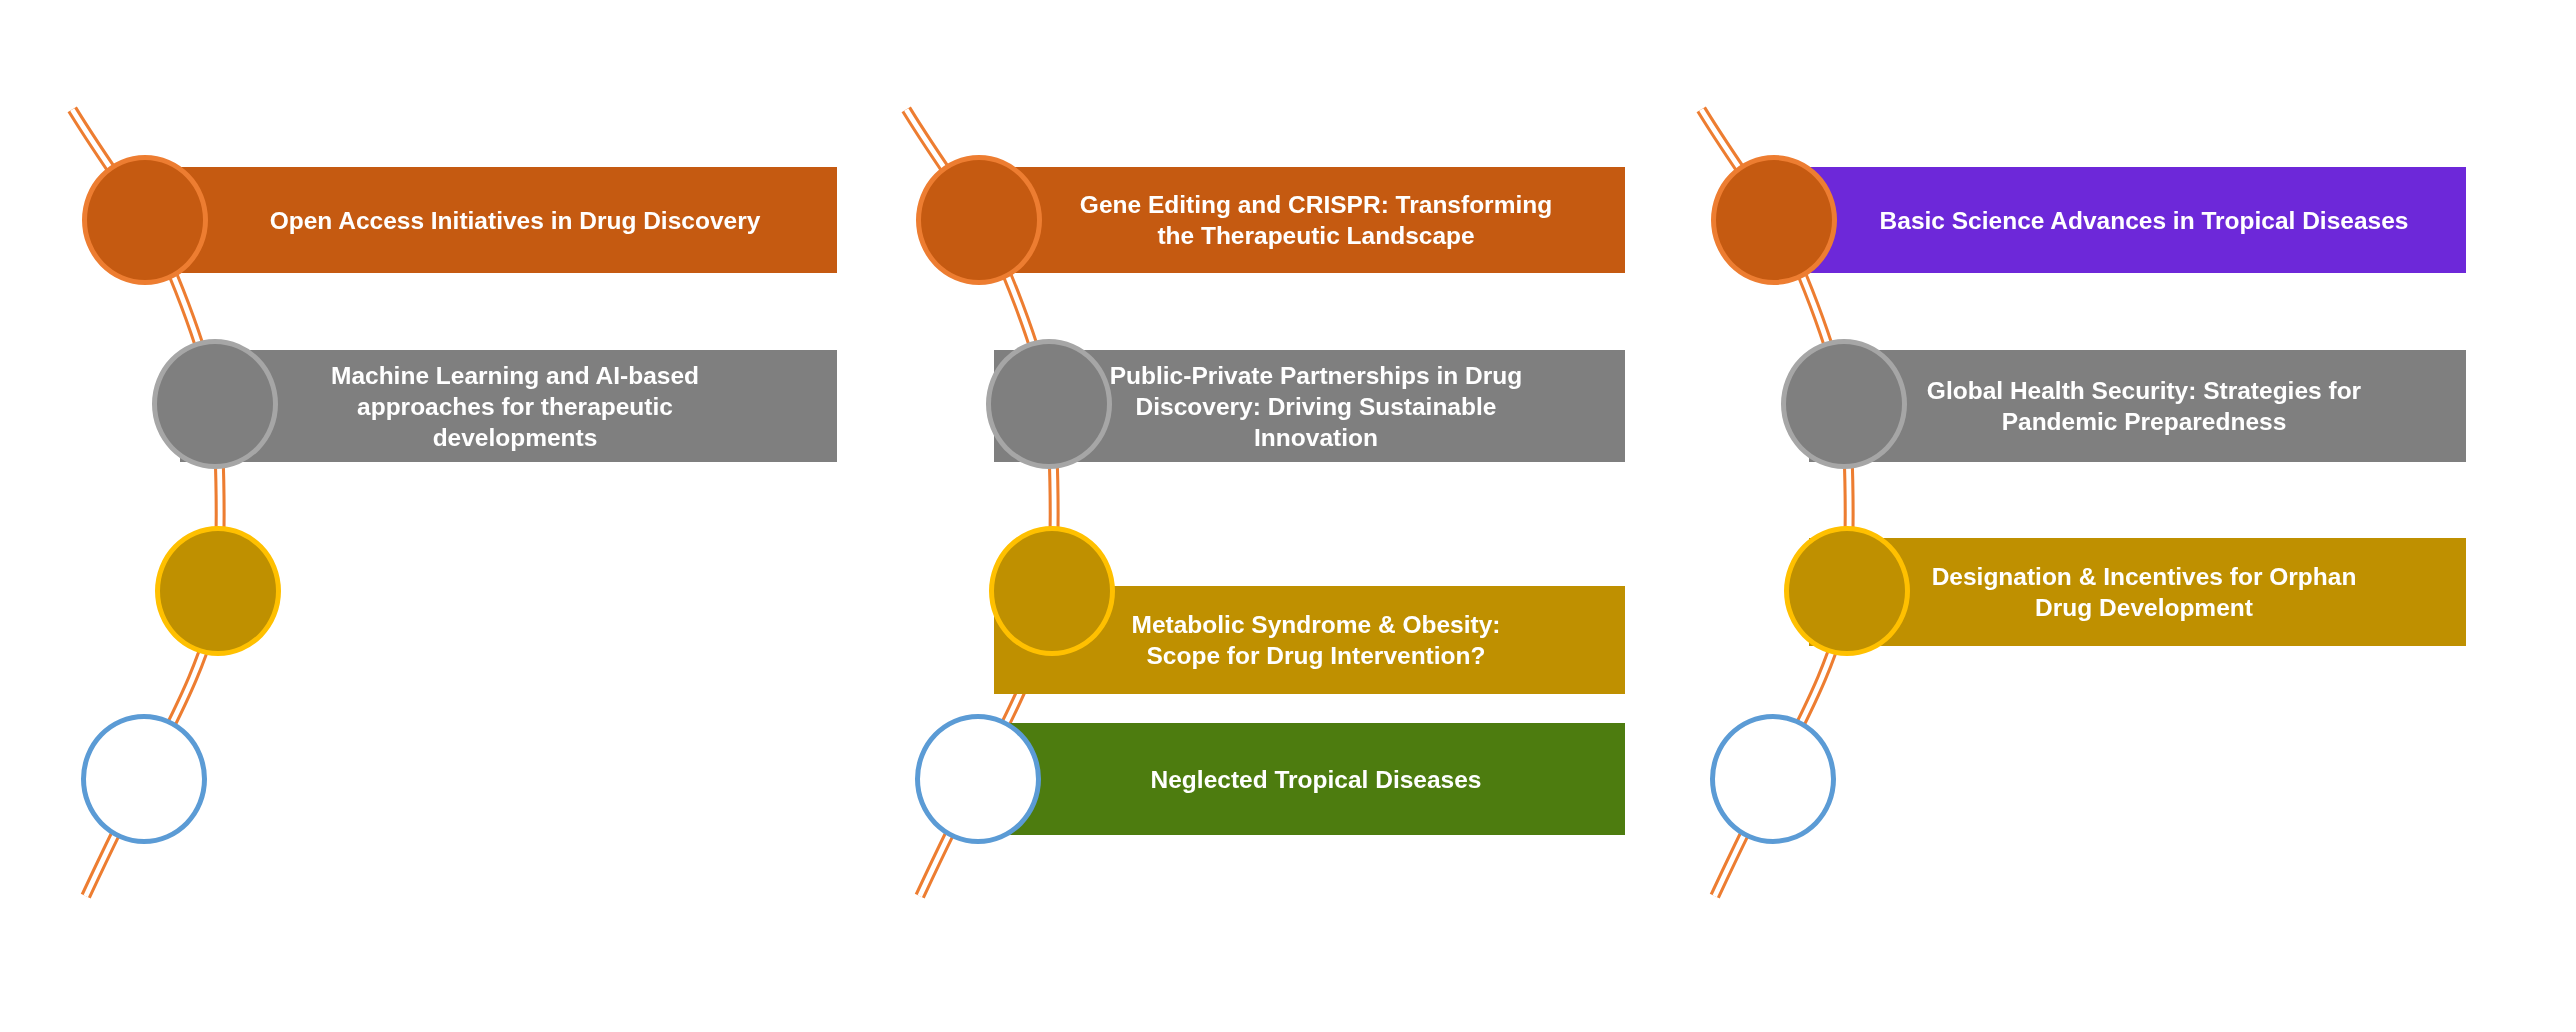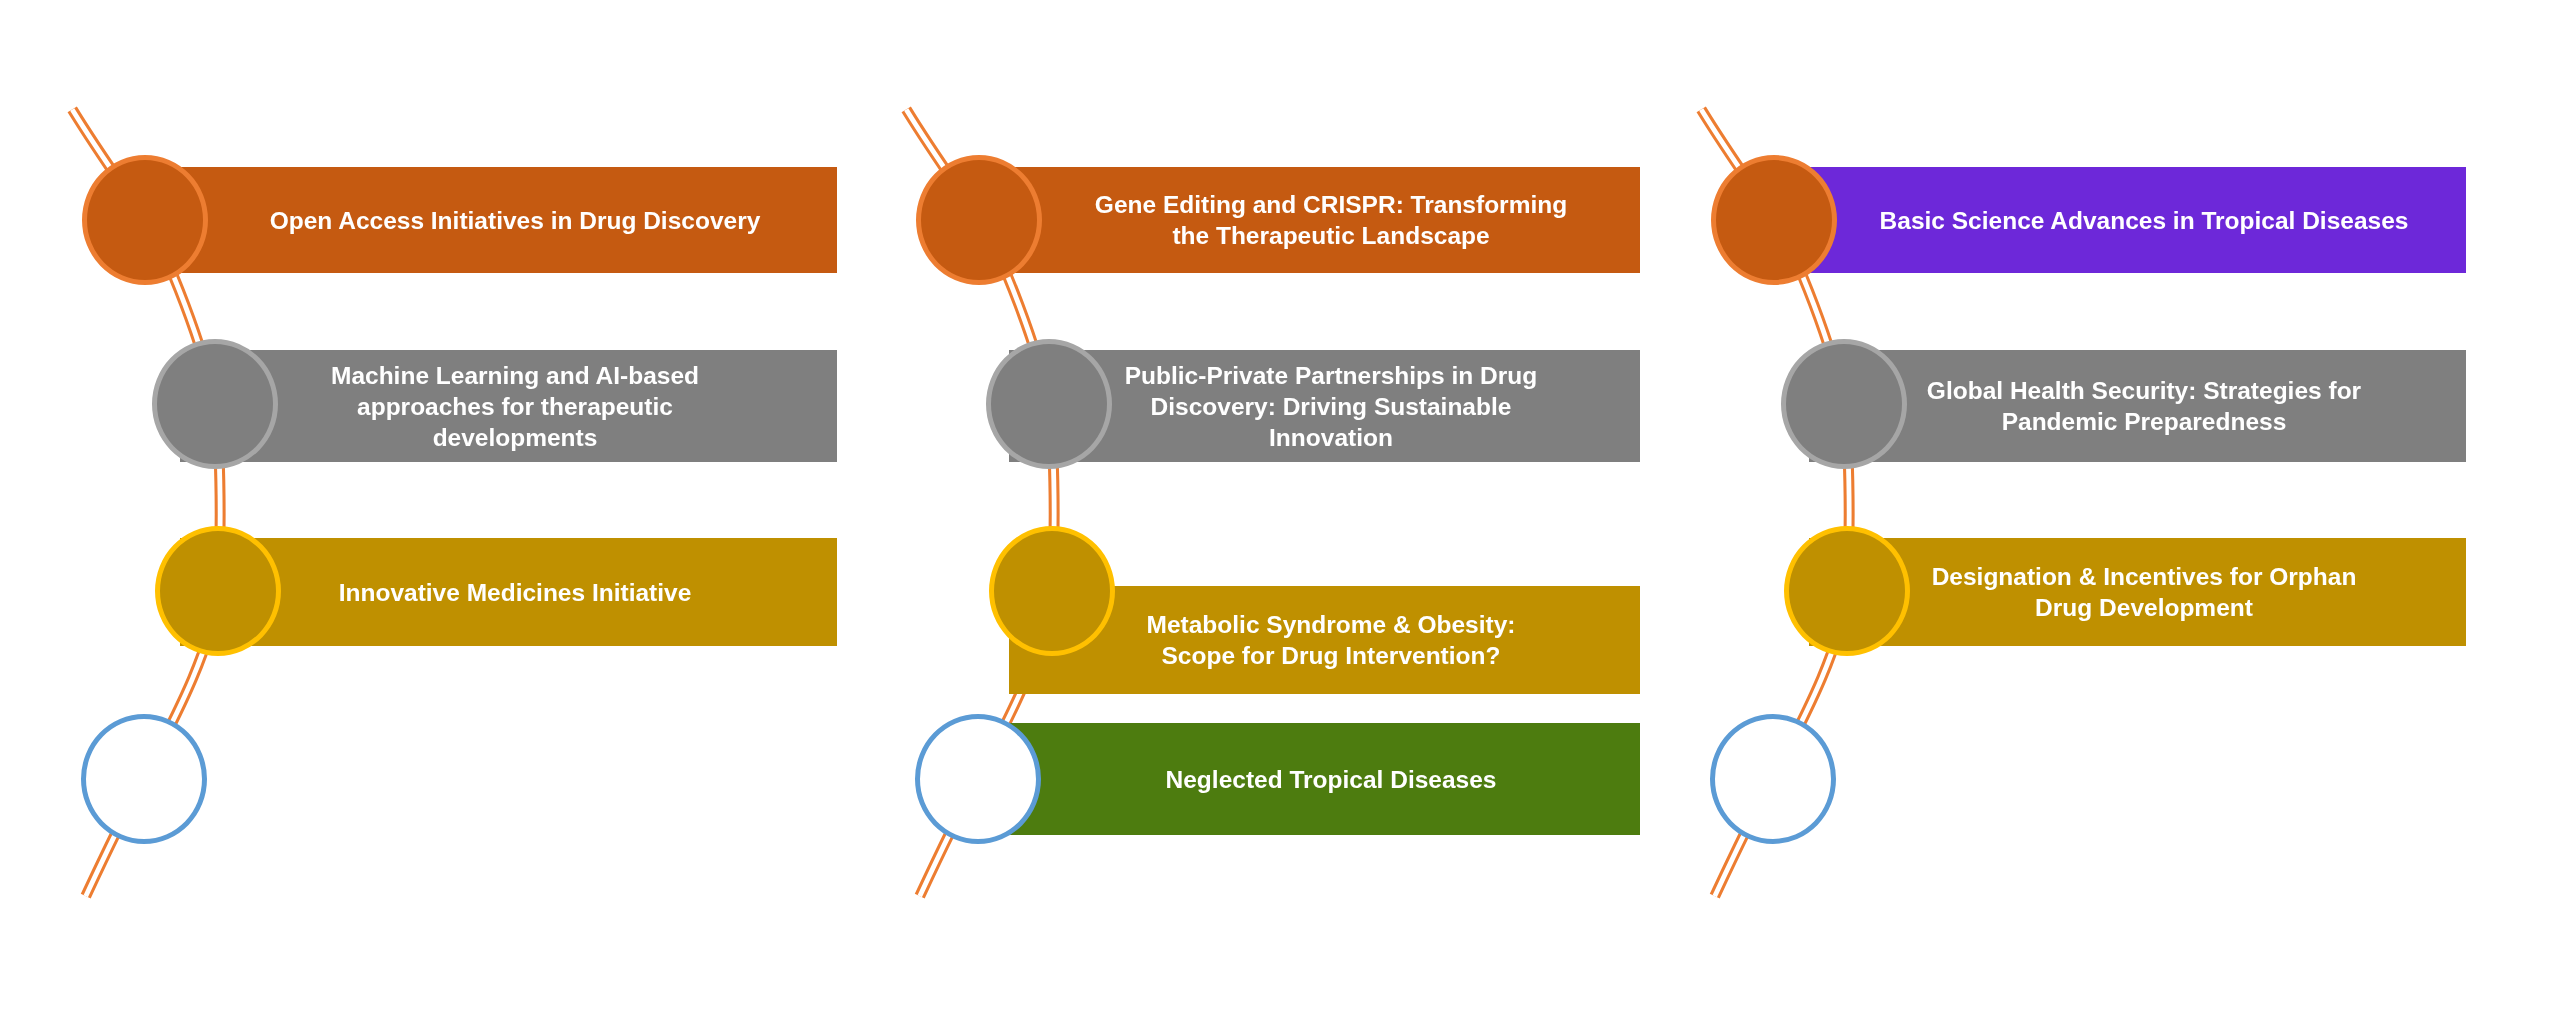--- a/index.html
+++ b/index.html
@@ -12,21 +12,21 @@
   .col.c2{left:1629px;}
   .line-svg{position:absolute;left:0;top:0;z-index:0;}
   .bar{position:absolute;z-index:1;display:flex;align-items:center;justify-content:center;
        padding-left:26px;padding-right:13px;box-sizing:border-box;}
   .bar .label{color:#fff;font-weight:700;font-size:24.5px;line-height:31px;
        text-align:center;white-space:pre-line;width:100%;}
   .bar.r0{left:180px;top:167px;width:657px;height:106px;}
   .bar.r1{left:180px;top:350px;width:657px;height:112px;}
   .bar.r2{left:180px;top:538px;width:657px;height:108px;}
   .bar.r3{left:180px;top:723px;width:657px;height:112px;}
-  .col.c1 .bar{left:175px;width:631px;}
+  .col.c1 .bar{left:160px;width:631px;}
   .circle{position:absolute;z-index:2;width:126px;height:130px;box-sizing:border-box;
        border:5.2px solid #000;border-radius:50%;}
   .circle.p0{left:82px;top:155px;}
   .circle.p1{left:152px;top:339px;}
   .circle.p2{left:155px;top:526px;}
   .circle.p3{left:81px;top:714px;}
 </style>
 </head>
 <body>
 
@@ -37,23 +37,20 @@
       <path class="line-outer" d="M 112 170 C 155 240, 196 296, 226 341 C 262 398, 316 540, 334 628 C 343 700, 344 836, 338 918 C 330 1012, 258 1140, 223 1209 C 198 1256, 162 1330, 133 1392" fill="none" stroke="#ED7D31" stroke-width="17"></path>
       <path d="M 112 170 C 155 240, 196 296, 226 341 C 262 398, 316 540, 334 628 C 343 700, 344 836, 338 918 C 330 1012, 258 1140, 223 1209 C 198 1256, 162 1330, 133 1392" fill="none" stroke="#FFFFFF" stroke-width="7.5"></path>
     </svg>
     <div class="bar r0" style="background: rgb(197, 90, 17); color: rgb(255, 255, 255);">
         <span class="label">Open Access Initiatives in Drug Discovery</span>
       </div>
     <div class="bar r1" style="background: rgb(127, 127, 127); color: rgb(255, 255, 255);">
         <span class="label">Machine Learning and AI-based
 approaches for therapeutic
 developments</span>
-      </div>
-    <div class="bar r2" style="background: rgb(191, 144, 0); color: rgb(255, 255, 255);">
-        <span class="label">Innovative Medicines Initiative</span>
       </div>
     <div class="circle p0" style="background: rgb(197, 90, 17); border-color: rgb(237, 125, 49);"></div>
     <div class="circle p1" style="background: rgb(127, 127, 127); border-color: rgb(166, 166, 166);"></div>
     <div class="circle p2" style="background: rgb(191, 144, 0); border-color: rgb(255, 192, 0);"></div>
     <div class="circle p3" style="background: rgb(255, 255, 255); border-color: rgb(91, 155, 213);"></div>
   </div>
 
   <div class="col c1">
     <svg class="line-svg" width="335" height="1032" viewBox="0 0 520 1603">
       <path class="line-outer" d="M 112 170 C 155 240, 196 296, 226 341 C 262 398, 316 540, 334 628 C 343 700, 344 836, 338 918 C 330 1012, 258 1140, 223 1209 C 198 1256, 162 1330, 133 1392" fill="none" stroke="#ED7D31" stroke-width="17"></path>

